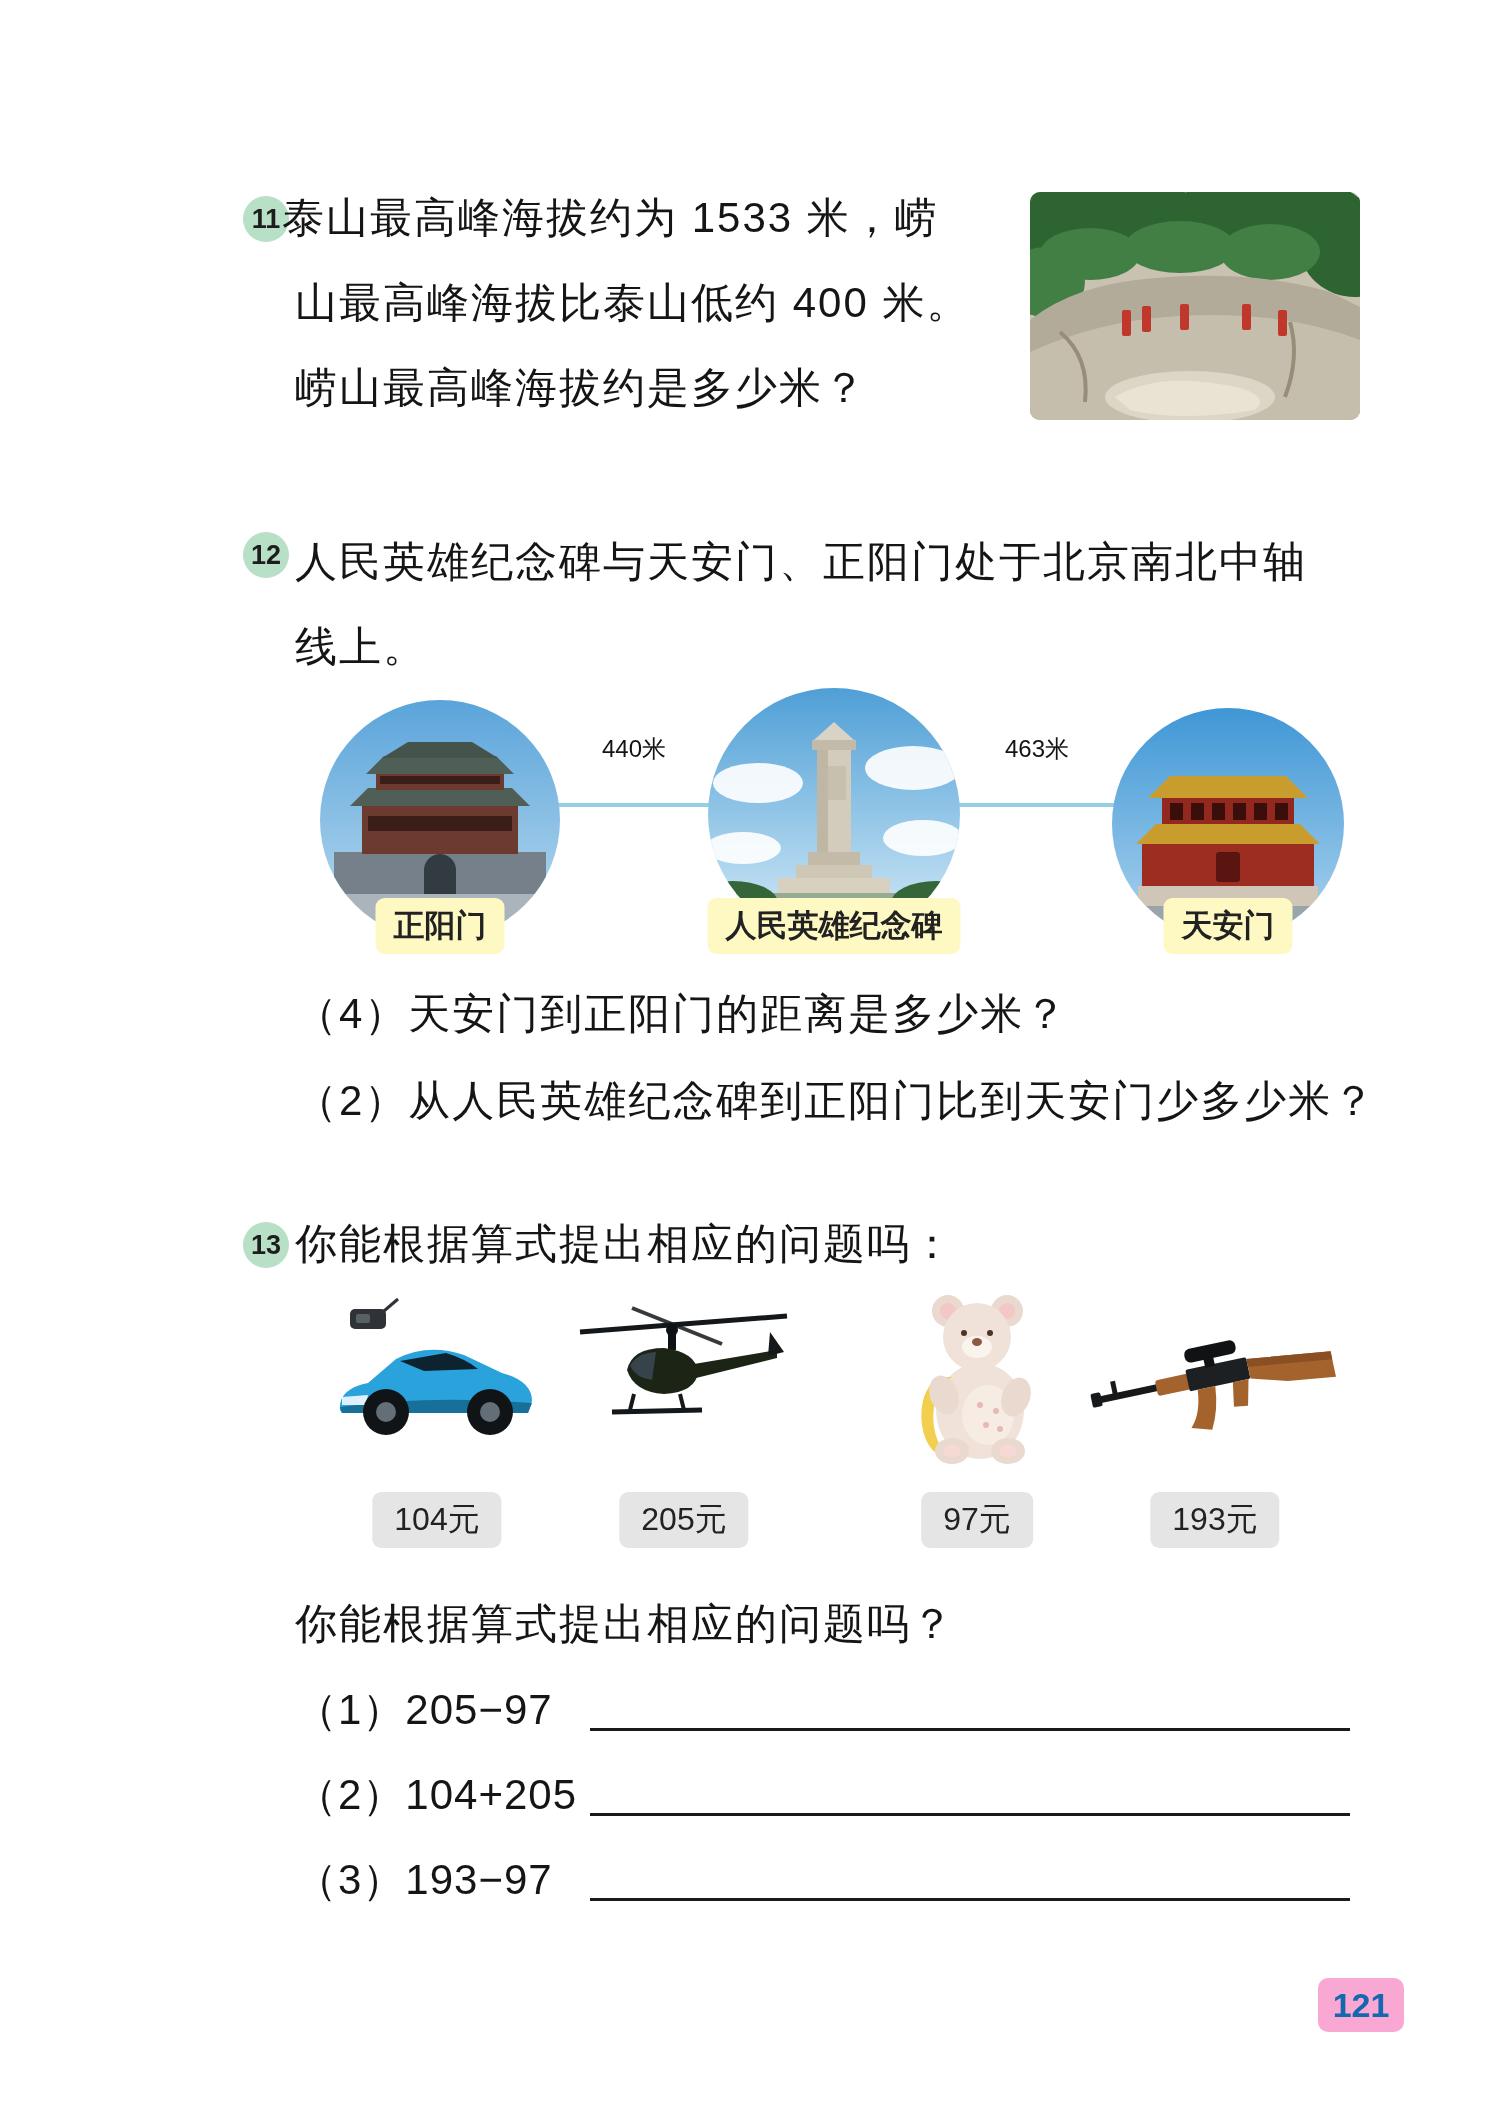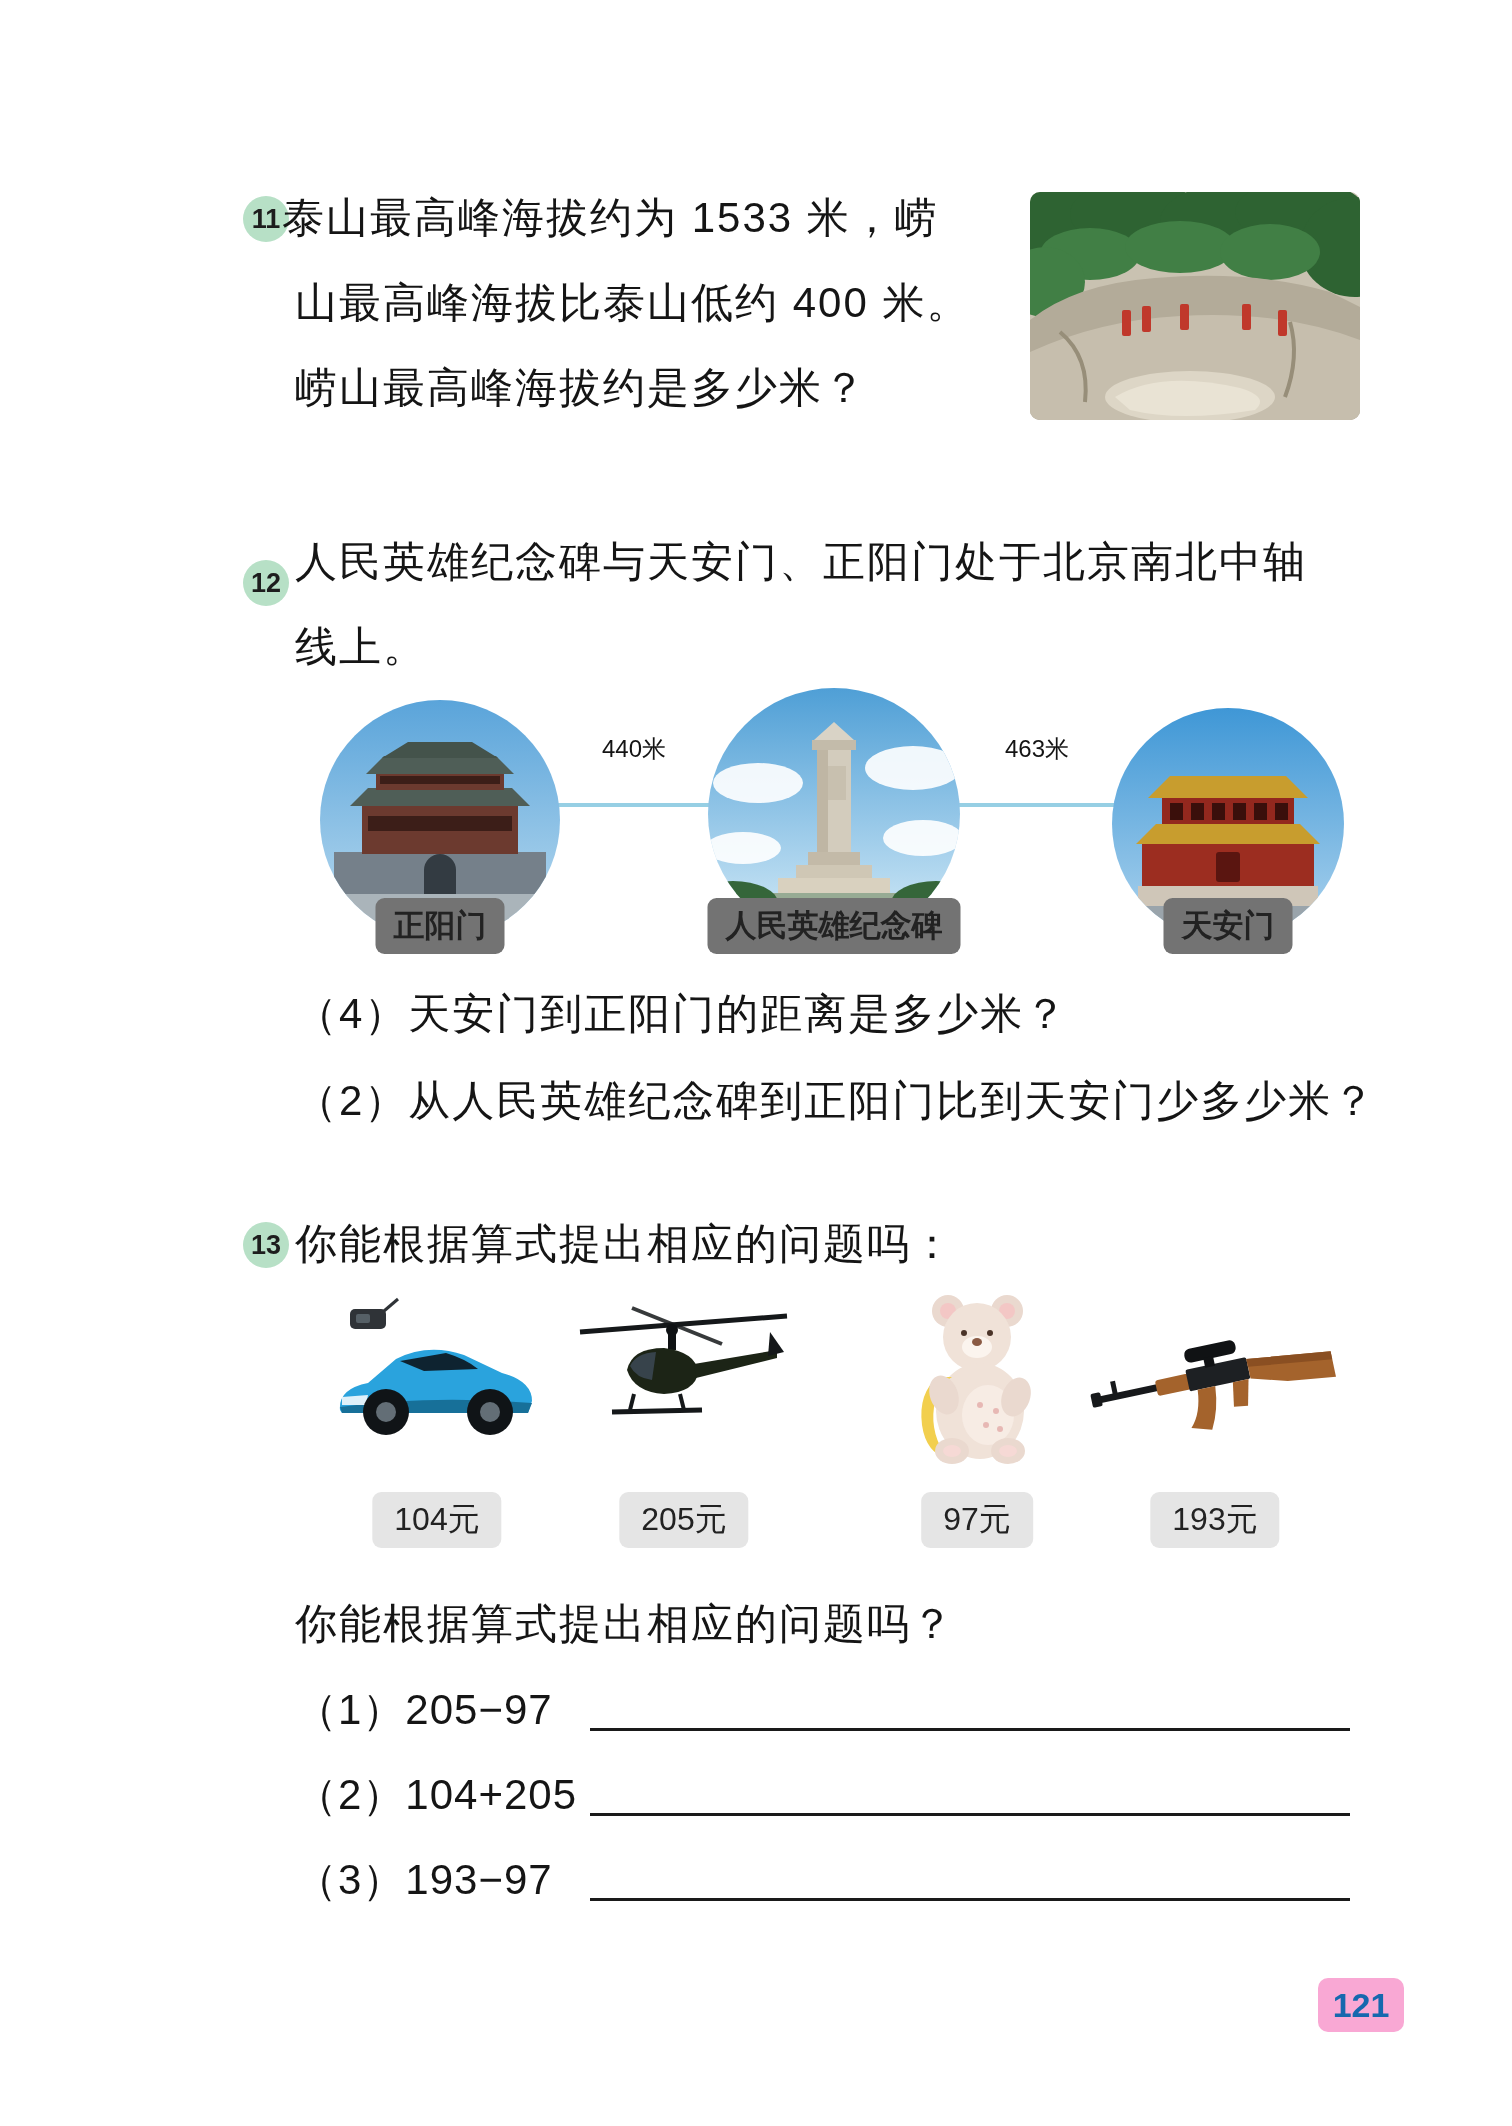--- a/index.html
+++ b/index.html
@@ -12,21 +12,21 @@
     background:#b7e0c6;color:#1d1d1d;font-weight:bold;font-size:27px;
     display:flex;align-items:center;justify-content:center;
   }
   .tline{position:absolute;font-size:42px;line-height:1.25;letter-spacing:2px;white-space:nowrap;}
   .photo{position:absolute;border-radius:10px;overflow:hidden;}
   .photo svg,.circle-photo svg,.toy svg{display:block;width:100%;height:100%;}
   .circle-photo{position:absolute;border-radius:50%;overflow:hidden;}
   .connector{position:absolute;height:4px;background:#96cfe4;}
   .dist{position:absolute;font-size:24px;white-space:nowrap;transform:translateX(-50%);color:#141414;}
   .ylabel{
-    position:absolute;transform:translateX(-50%);background:#737373;border-radius:9px;
+    position:absolute;transform:translateX(-50%);background:#fef9c3;border-radius:9px;
     padding:7px 18px;font-size:31px;font-weight:600;white-space:nowrap;color:#222;
   }
   .price{
     position:absolute;transform:translateX(-50%);background:#e5e5e5;border-radius:9px;
     padding:6px 22px;font-size:32px;white-space:nowrap;color:#222;
   }
   .expr{position:absolute;font-size:42px;white-space:nowrap;letter-spacing:1px;}
   .ansline{position:absolute;border-bottom:3px solid #1a1a1a;}
   .toy{position:absolute;}
   .pagebadge{
@@ -73,21 +73,21 @@
           <rect x="212" y="112" width="9" height="26" rx="2"></rect>
           <rect x="248" y="118" width="9" height="26" rx="2"></rect>
         </g>
         <ellipse cx="160" cy="205" rx="85" ry="26" fill="#ddd6c6"></ellipse>
         <path d="M85 205 Q130 178 210 196 Q240 205 225 218 Q150 230 100 218 Z" fill="#e9e3d4"></path>
       </svg>
     </div>
   </section>
 
   <section>
-    <div class="pnum" style="left:243px;top:560px">12</div>
+    <div class="pnum" style="left:243px;top:532px">12</div>
     <div class="tline" style="left:295px;top:536px">人民英雄纪念碑与天安门、正阳门处于北京南北中轴</div>
     <div class="tline" style="left:295px;top:621px">线上。</div>
 
     <div class="connector" style="left:440px;top:803px;width:790px"></div>
 
     <div class="circle-photo" style="left:320px;top:700px;width:240px;height:240px">
       <svg viewBox="0 0 240 240" preserveAspectRatio="none">
         <defs>
           <linearGradient id="skyZ" x1="0" y1="0" x2="0" y2="1">
             <stop offset="0" stop-color="#5aa4da"></stop>

